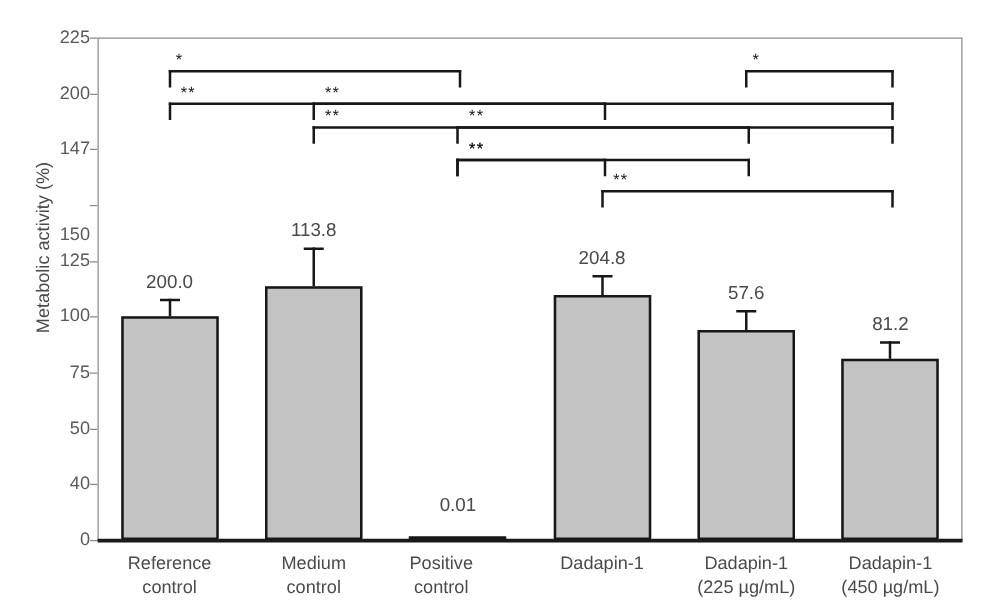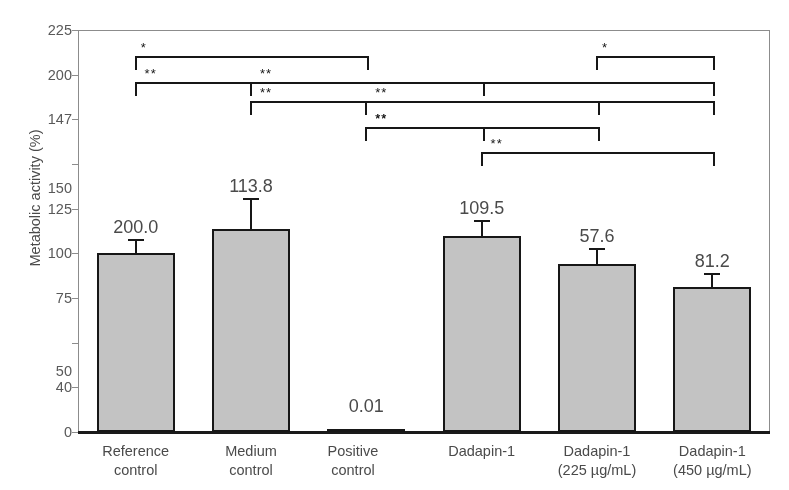--- a/index.html
+++ b/index.html
@@ -77,21 +77,21 @@
     box-sizing:border-box;
   }
   .bar-zero{
     position:absolute;
     background:#171717;
     border:none;
   }
   .bar-label{
     position:absolute;
     text-align:center;
-    font-size:18px;
+    font-size:15px;
     color:#4a4a4a;
     transform:translateX(-50%);
     white-space:nowrap;
   }
   
   .err-v{position:absolute;width:2px;background:#171717;}
   .err-cap{position:absolute;height:2px;background:#171717;}
 
   
   .xcat{
@@ -126,21 +126,21 @@
   <div class="ylabel">Metabolic activity (%)</div>
 
   <div class="plot"></div>
   <div class="axis-bottom"></div>
 
   <div id="yticks">
       <div class="ytick" style="top: 432px;">0</div>
       <div class="ytick-mark" style="top: 432px;"></div>
       <div class="ytick" style="top: 387.333px;">40</div>
       <div class="ytick-mark" style="top: 387.333px;"></div>
-      <div class="ytick" style="top: 342.667px; margin-top: 28px;">50</div>
+      <div class="ytick" style="top: 342.667px;">50</div>
       <div class="ytick-mark" style="top: 342.667px;"></div>
       <div class="ytick" style="top: 298px;">75</div>
       <div class="ytick-mark" style="top: 298px;"></div>
       <div class="ytick" style="top: 253.333px;">100</div>
       <div class="ytick-mark" style="top: 253.333px;"></div>
       <div class="ytick" style="top: 208.667px;">125</div>
       <div class="ytick-mark" style="top: 208.667px;"></div>
       <div class="ytick" style="top: 172px; margin-top: 16px;">150</div>
       <div class="ytick-mark" style="top: 164px;"></div>
       <div class="ytick" style="top: 119.333px;">147</div>
@@ -157,21 +157,21 @@
       <div class="bar-label" style="left: 135.667px; top: 217.04px;">200.0</div>
       <div class="bar" style="left: 212px; top: 228.677px; width: 78px; height: 203.323px; background: rgb(195, 195, 195); border-color: rgb(23, 23, 23);"></div>
       <div class="err-v" style="left: 250px; top: 198.304px; height: 30.3733px;"></div>
       <div class="err-cap" style="left: 243px; top: 198.304px; width: 16px;"></div>
       <div class="bar-label" style="left: 251px; top: 176.304px;">113.8</div>
       <div class="bar-zero" style="left: 327.333px; top: 429px; width: 78px; height: 3px;"></div>
       <div class="bar-label" style="left: 366.333px; top: 396px;">0.01</div>
       <div class="bar" style="left: 442.667px; top: 236.36px; width: 78px; height: 195.64px; background: rgb(195, 195, 195); border-color: rgb(23, 23, 23);"></div>
       <div class="err-v" style="left: 480.667px; top: 220.28px; height: 16.08px;"></div>
       <div class="err-cap" style="left: 473.667px; top: 220.28px; width: 16px;"></div>
-      <div class="bar-label" style="left: 481.667px; top: 198.28px;">109.5</div>
+      <div class="bar-label" style="left: 481.667px; top: 198.28px;">204.8</div>
       <div class="bar" style="left: 558px; top: 264.411px; width: 78px; height: 167.589px; background: rgb(195, 195, 195); border-color: rgb(23, 23, 23);"></div>
       <div class="err-v" style="left: 596px; top: 248.331px; height: 16.08px;"></div>
       <div class="err-cap" style="left: 589px; top: 248.331px; width: 16px;"></div>
       <div class="bar-label" style="left: 597px; top: 226.331px;">57.6</div>
       <div class="bar" style="left: 673.333px; top: 286.923px; width: 78px; height: 145.077px; background: rgb(195, 195, 195); border-color: rgb(23, 23, 23);"></div>
       <div class="err-v" style="left: 711.333px; top: 272.629px; height: 14.2933px;"></div>
       <div class="err-cap" style="left: 704.333px; top: 272.629px; width: 16px;"></div>
       <div class="bar-label" style="left: 712.333px; top: 250.629px;">81.2</div>
     </div>
   <div id="xcats">

